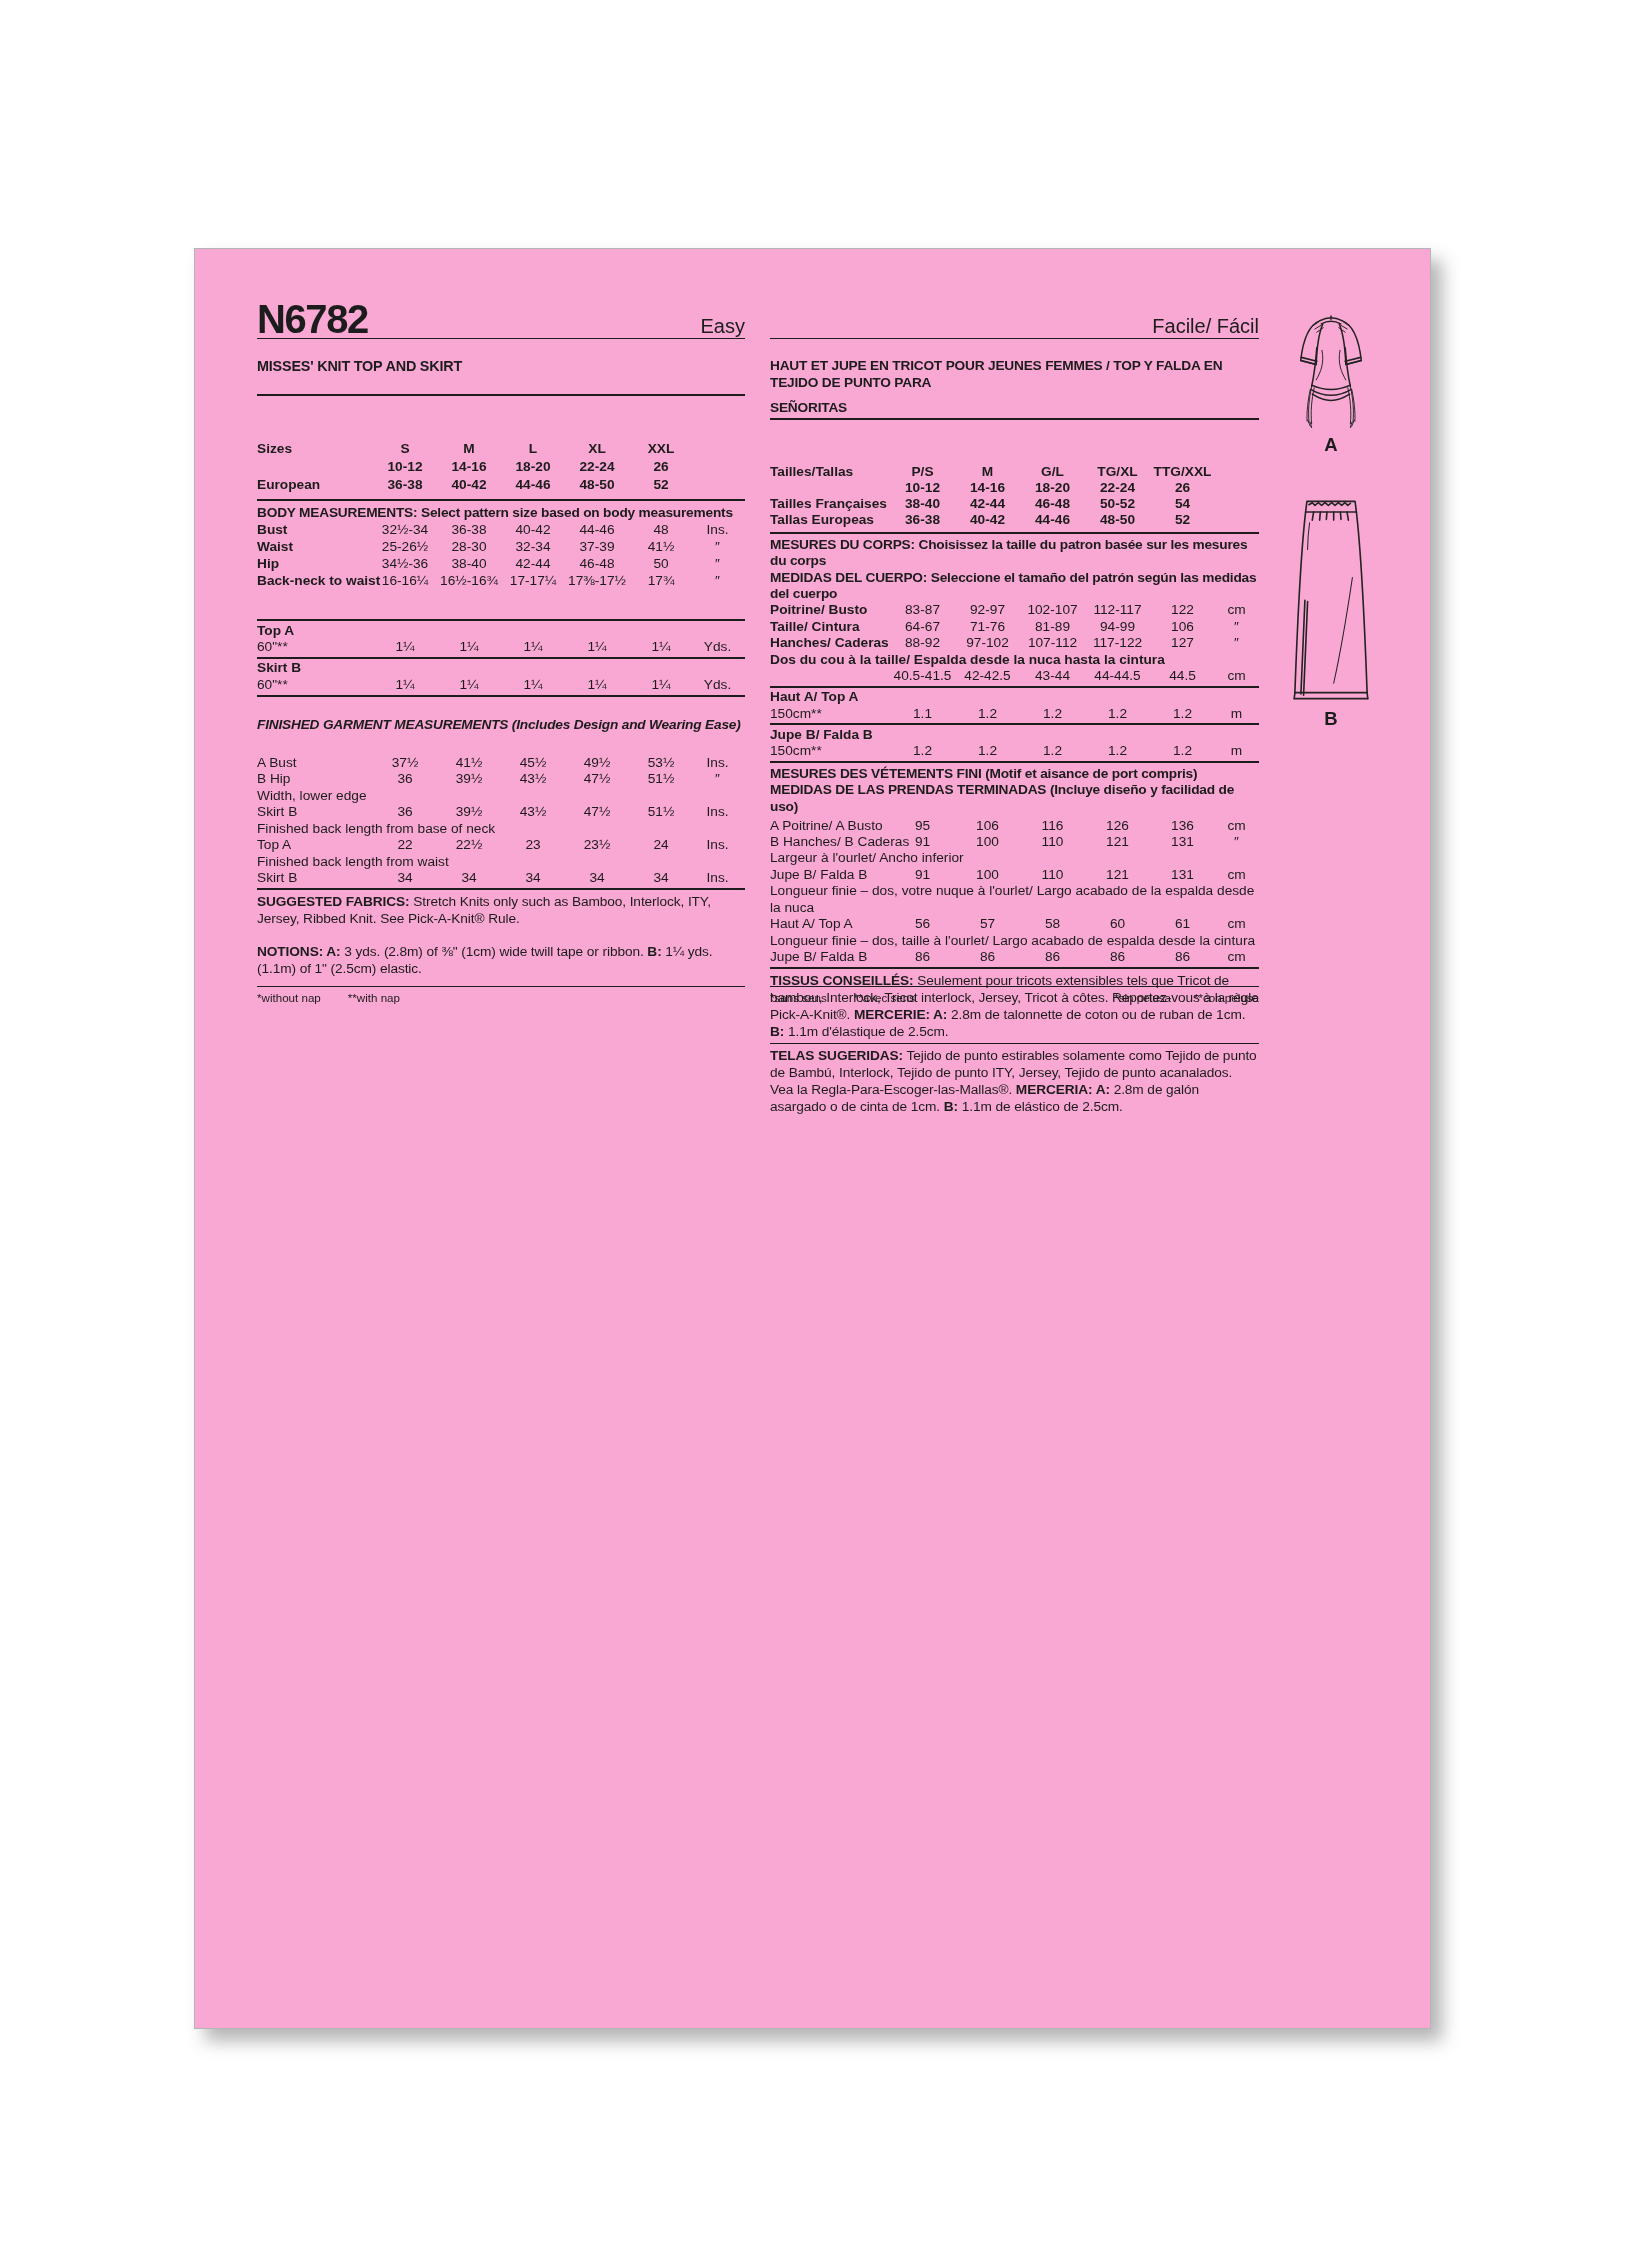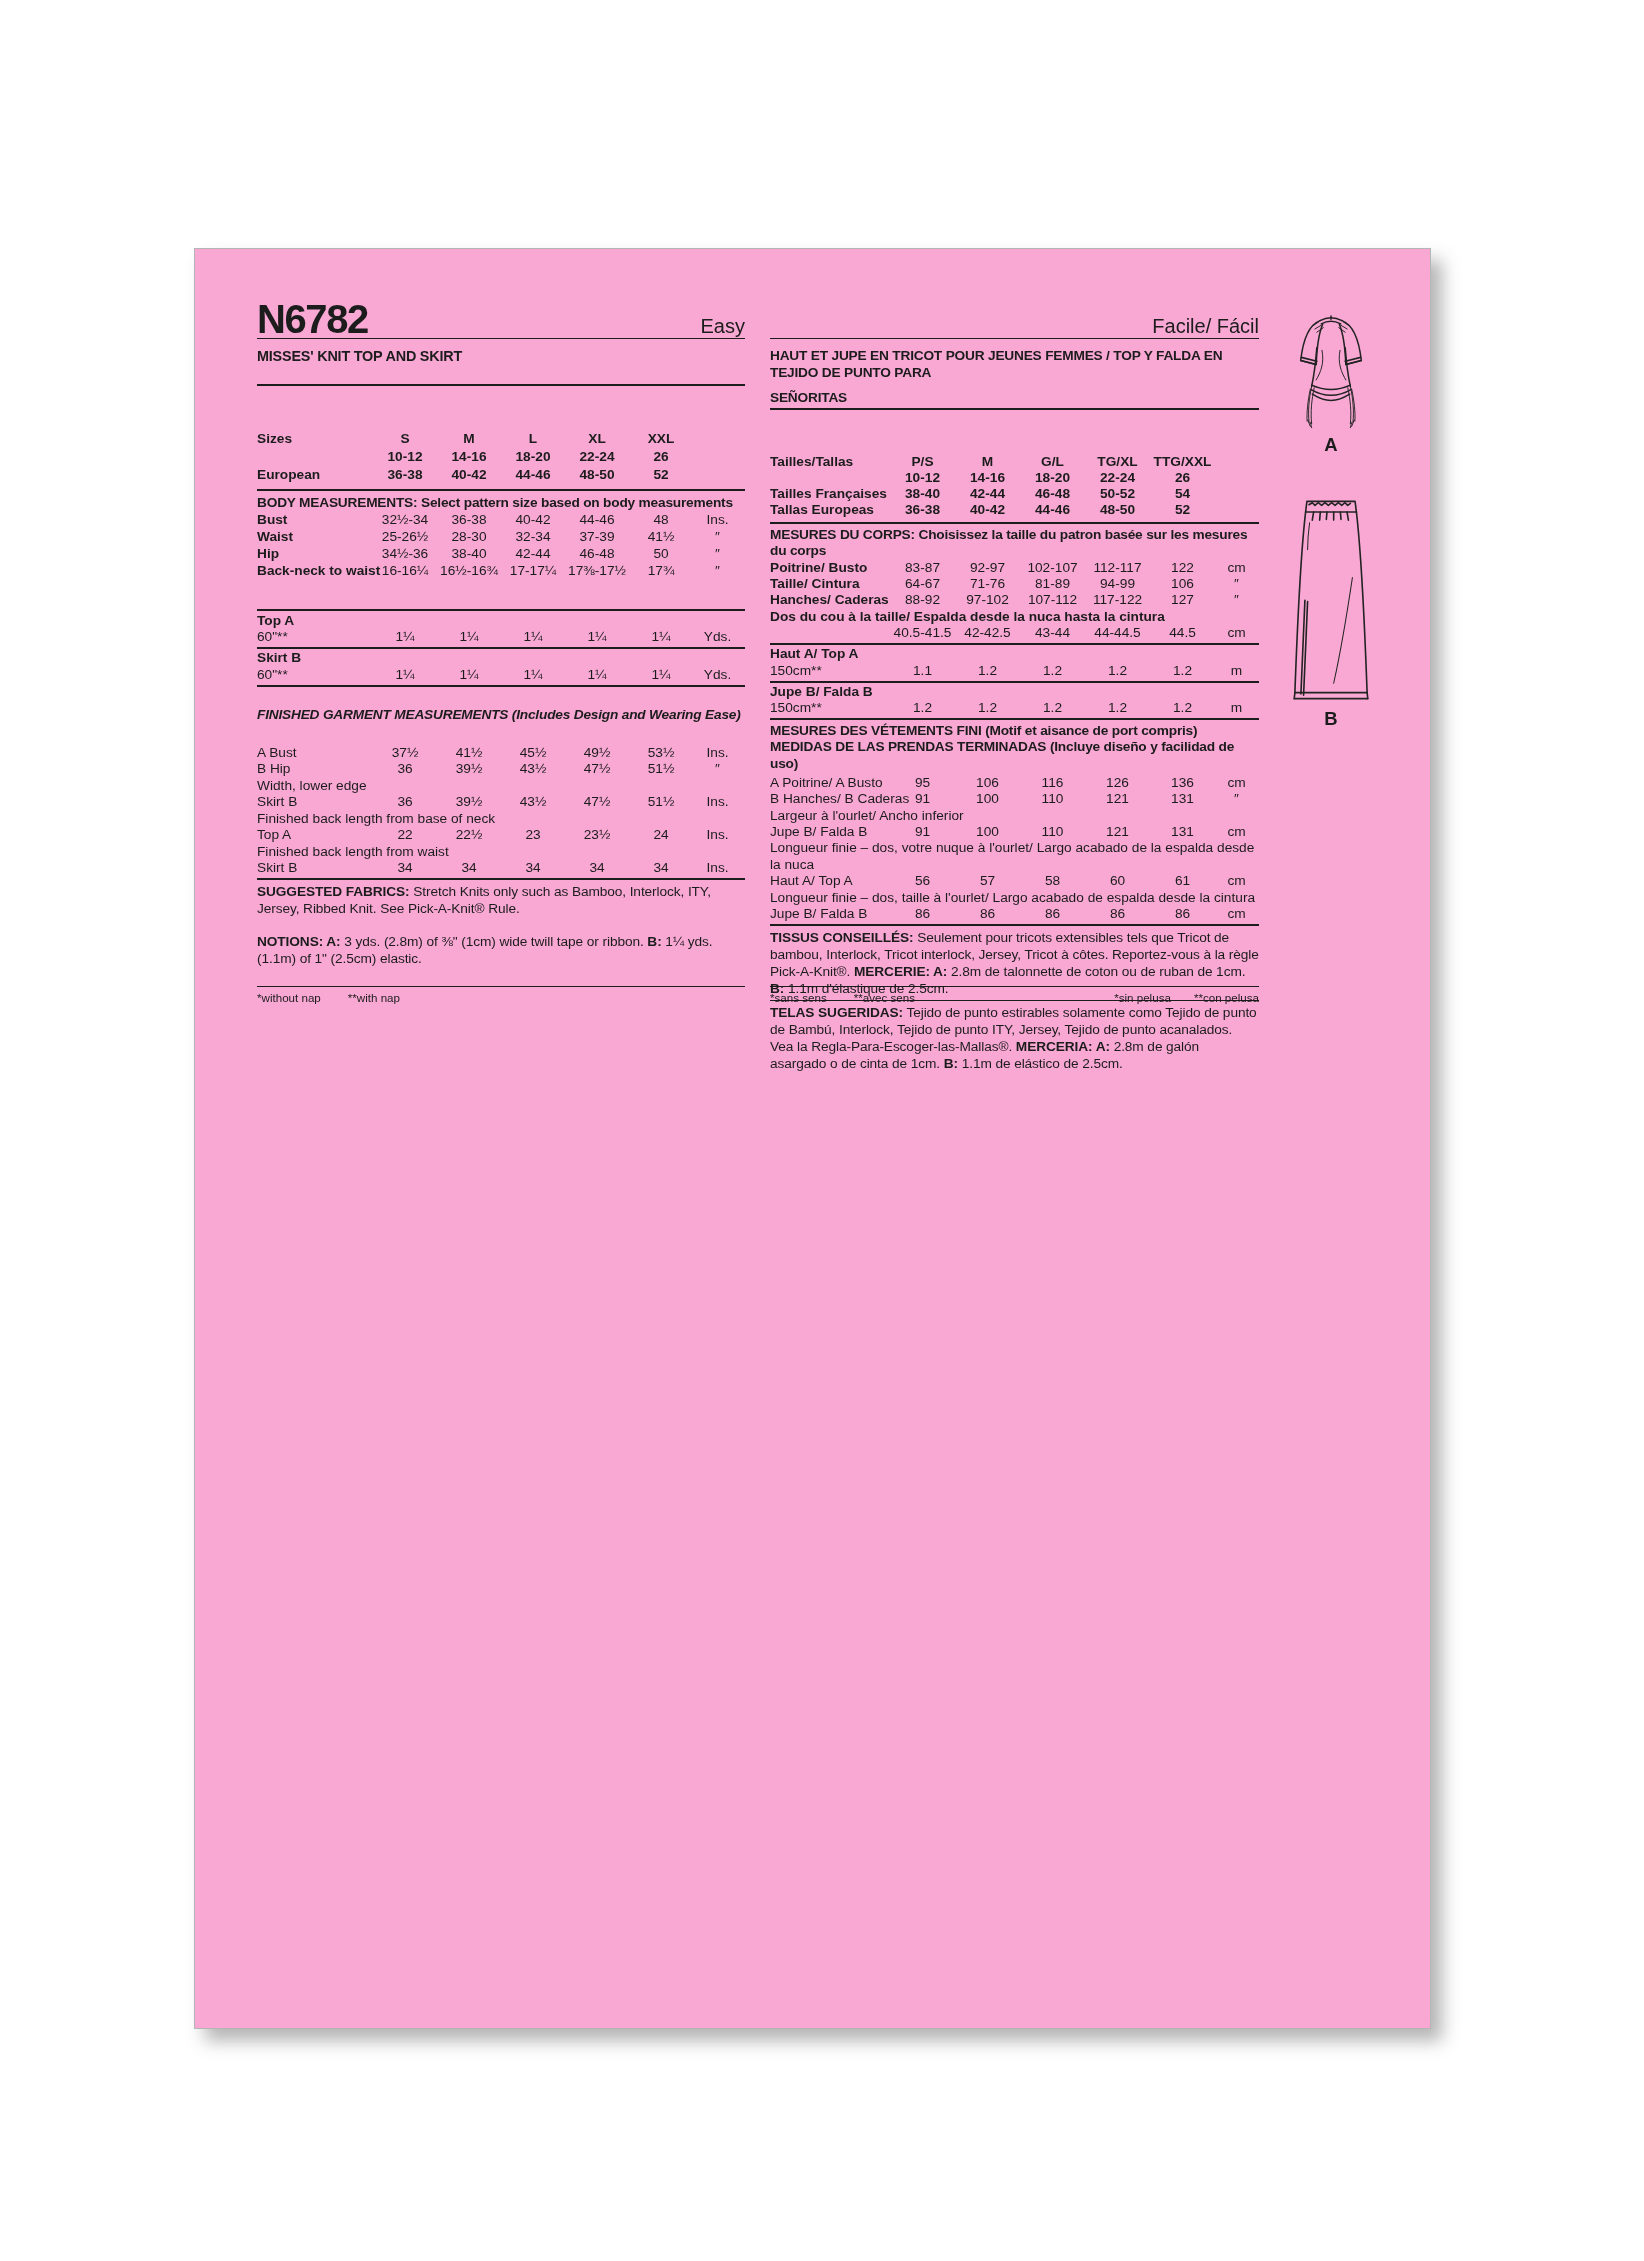--- a/index.html
+++ b/index.html
@@ -10,21 +10,21 @@
   .lcol{left:62px;width:488px;}
   .rcol{left:575px;width:489px;}
   .rule{border-top:2.1px solid #1c1c1c;height:0;}
   .rule.thin{border-top-width:1.4px;}
   
   .titlerow{display:flex;align-items:flex-end;padding-top:51px;height:38px;}
   .code{font-size:40px;font-weight:bold;letter-spacing:-1.4px;line-height:37px;}
   .easy{margin-left:auto;font-size:20px;line-height:23px;}
   .facile{padding-top:51px;height:38px;display:flex;align-items:flex-end;justify-content:flex-end;
           font-size:20px;line-height:23px;}
-  .subtitle{font-weight:bold;font-size:14.4px;line-height:18px;margin-top:8px;letter-spacing:-0.2px;}
+  .subtitle{font-weight:bold;font-size:14.4px;line-height:18px;margin-top:18px;letter-spacing:-0.2px;}
   .subtitle.fr{font-size:13.7px;line-height:17px;}
   
   .row{display:grid;align-items:baseline;}
   .lcol .row{grid-template-columns:116px repeat(5,64px) 49px;}
   .rcol .row{grid-template-columns:120px repeat(5,65px) 43px;}
   .row .lbl{text-align:left;white-space:nowrap;}
   .row .val{text-align:center;white-space:nowrap;}
   .row .unit{text-align:center;}
   .row .full{grid-column:1 / -1;}
   .b{font-weight:bold;}
@@ -278,20 +278,21 @@
           <span class="val b">40-42</span>
           <span class="val b">44-46</span>
           <span class="val b">48-50</span>
           <span class="val b">52</span>
           <span class="unit"></span>
         </div>
       </div>
     <div class="rule" style="margin-top:2.1px;"></div>
 
     <div class="sechead" style="margin-top:2.7px;">MESURES DU CORPS: Choisissez la taille du patron basée sur les mesures du corps</div>
+    <div class="sechead">MEDIDAS DEL CUERPO: Seleccione el tamaño del patrón según las medidas del cuerpo</div>
     <div class="tbl tight">
         <div class="row">
           <span class="lbl b">Poitrine/ Busto</span>
           <span class="val">83-87</span>
           <span class="val">92-97</span>
           <span class="val">102-107</span>
           <span class="val">112-117</span>
           <span class="val">122</span>
           <span class="unit">cm</span>
         </div>

